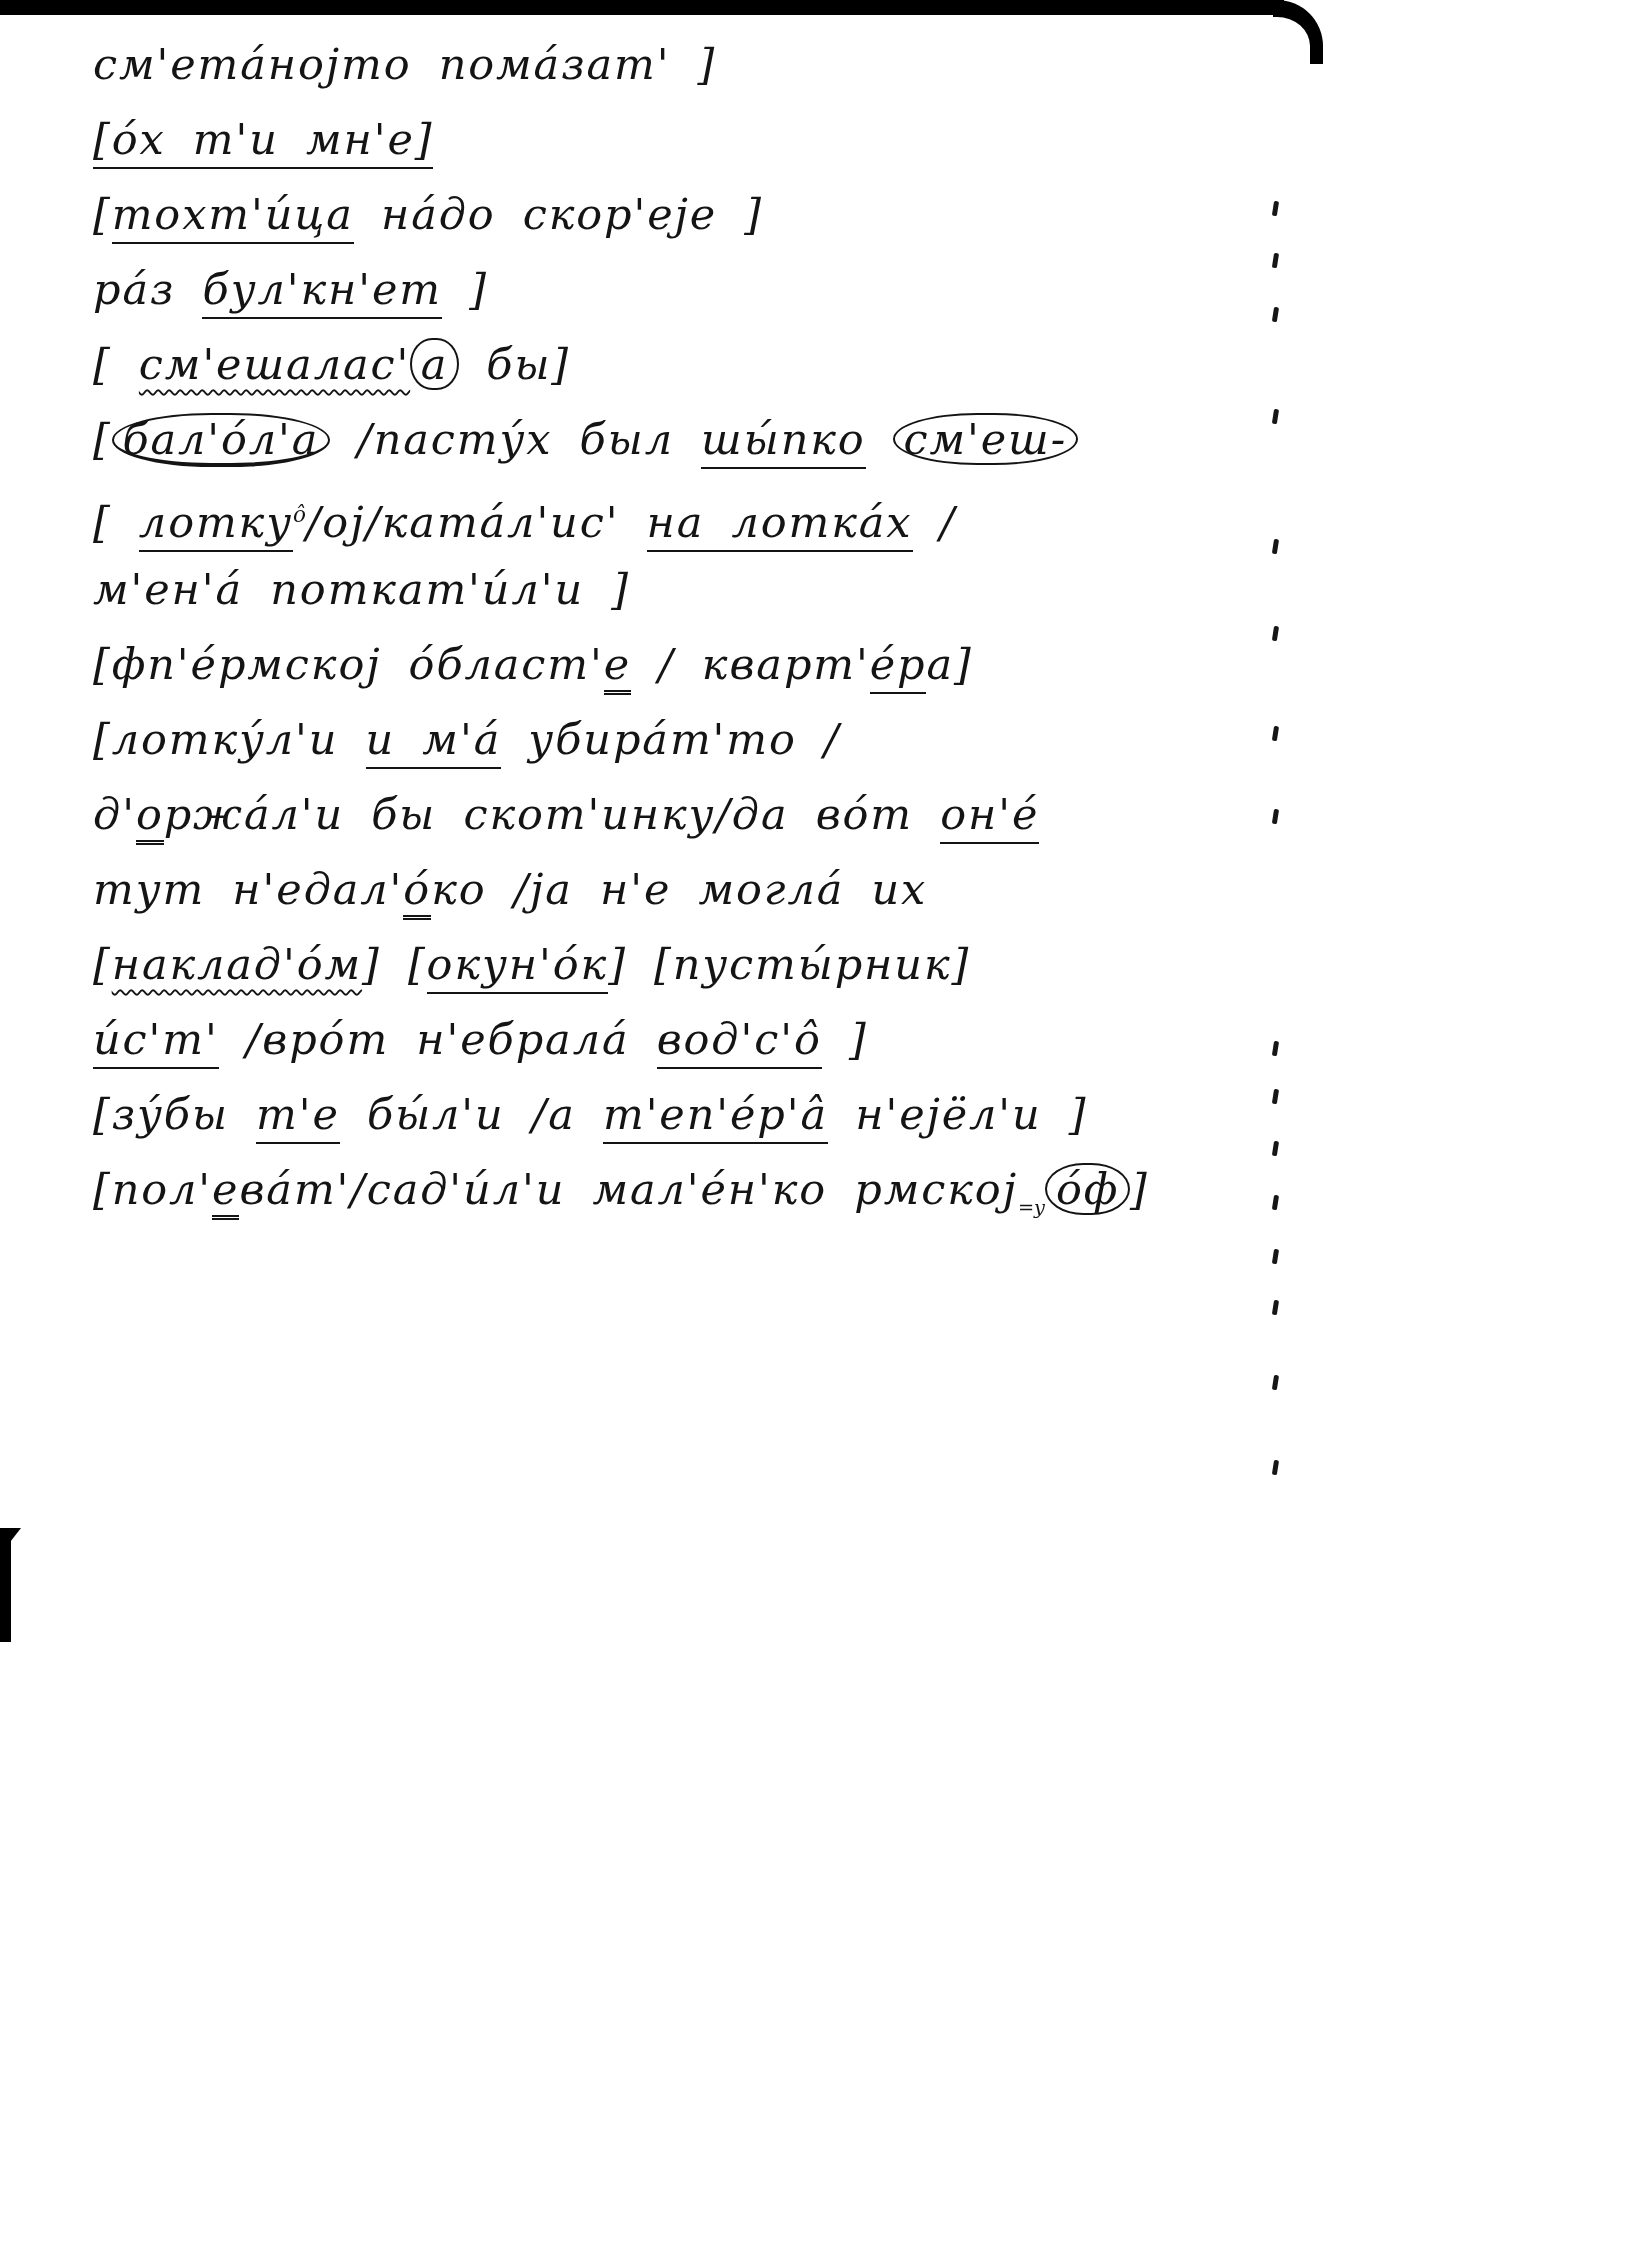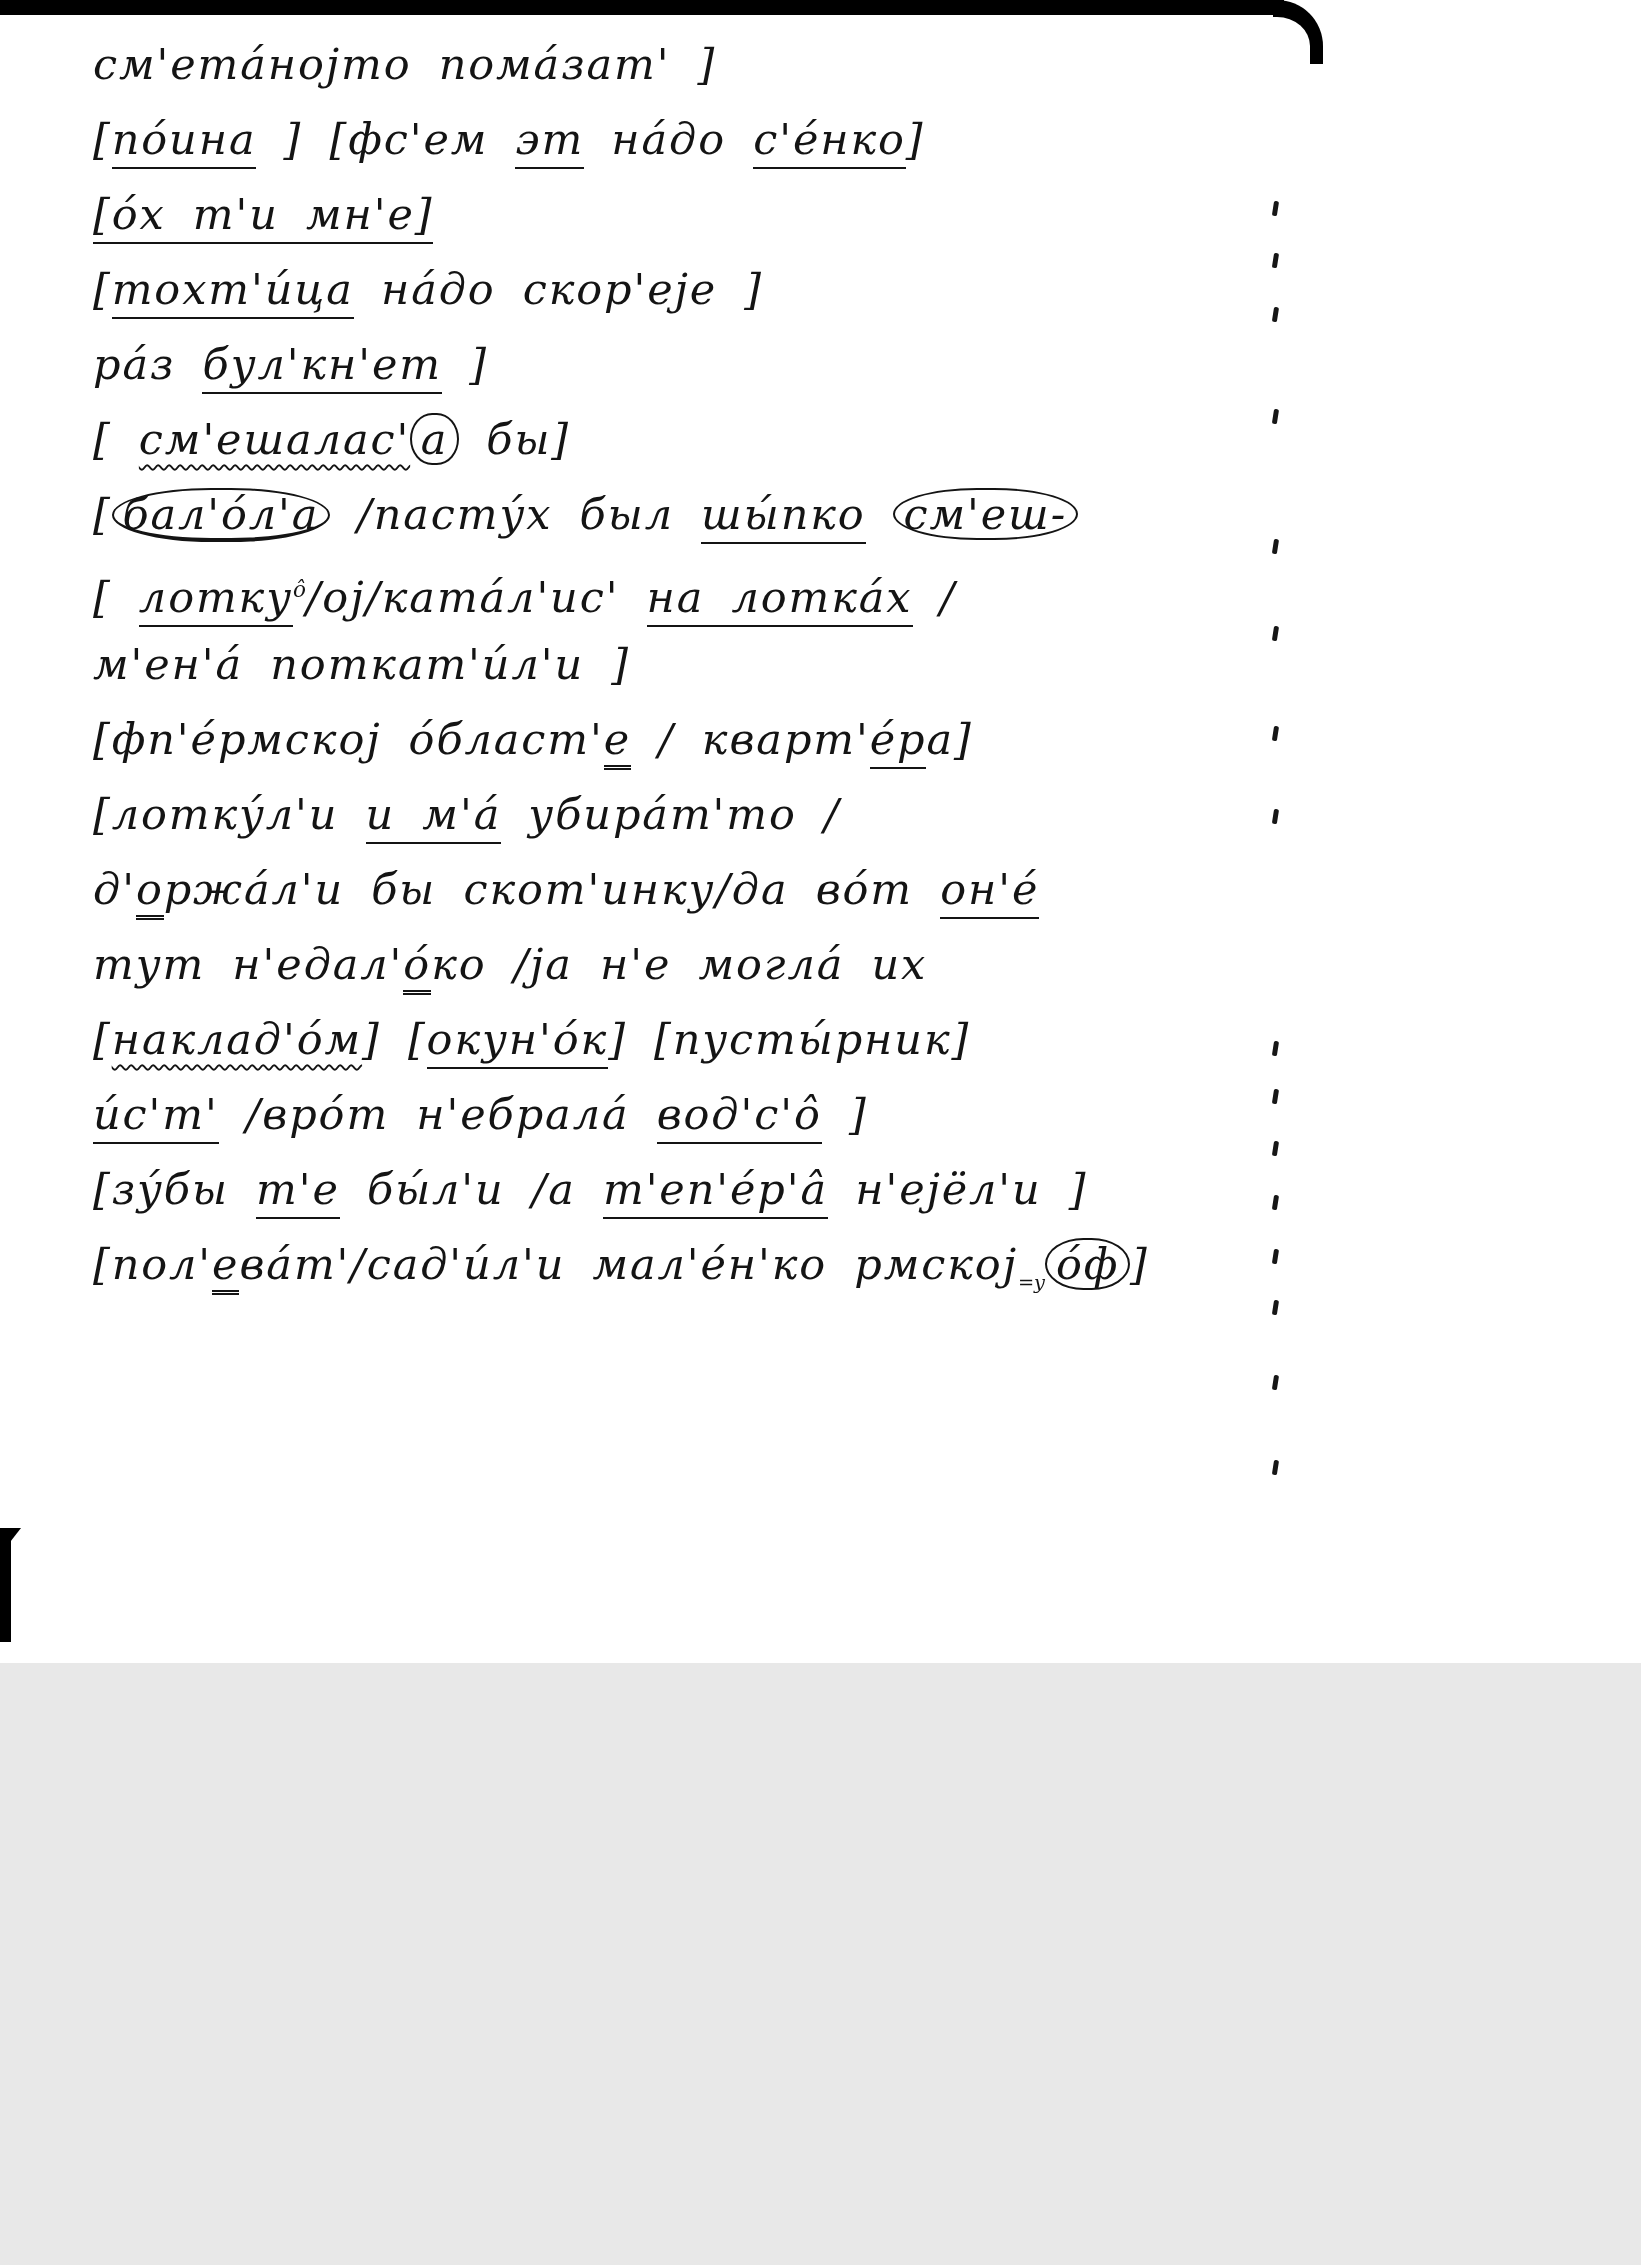--- a/index.html
+++ b/index.html
@@ -1,18 +1,18 @@
 <!DOCTYPE html>
 <html><head>
 <meta charset="utf-8">
 <style>
   html,body{margin:0;padding:0;background:#e8e8e8;}
   .page{
     position:relative;
-    width:1641px;height:1663px;
+    width:1641px;height:2265px;
     margin:0 auto;
     background:#ffffff;
     overflow:hidden;
     font-family:"DejaVu Serif", serif;
     font-style:italic;
     color:#141414;
   }
   
   .top-bar{position:absolute;top:0;left:0;height:15.4px;background:#000;}
   .top-bar-tail{
@@ -64,21 +64,20 @@
       <div class="tick" style="top: 1089px;"></div>
       <div class="tick" style="top: 1141px;"></div>
       <div class="tick" style="top: 1195px;"></div>
       <div class="tick" style="top: 1249px;"></div>
       <div class="tick" style="top: 1300px;"></div>
       <div class="tick" style="top: 1375px;"></div>
       <div class="tick" style="top: 1460px;"></div>
     </div>
   <div class="lines">
       <div class="line"><span class="seg seg-p">см'ета́нојто  пома́зат' ]</span></div>
-      <div class="line"><span class="seg seg-p">[</span><span class="seg seg-u">по́ина</span><span class="seg seg-p"> ] [фс'ем </span><span class="seg seg-u">эт</span><span class="seg seg-p"> на́до </span><span class="seg seg-u">с'е́нко</span><span class="seg seg-p">]</span></div>
       <div class="line"><span class="seg seg-u">[о́х т'и мн'е]</span></div>
       <div class="line"><span class="seg seg-p">[</span><span class="seg seg-u">тохт'и́ца</span><span class="seg seg-p"> на́до скор'еје ]</span></div>
       <div class="line"><span class="seg seg-p">ра́з </span><span class="seg seg-u">бул'кн'ет</span><span class="seg seg-p"> ]</span></div>
       <div class="line"><span class="seg seg-p">[ </span><span class="seg seg-w">см'ешалас'</span><span class="seg seg-c">а</span><span class="seg seg-p"> бы]</span></div>
       <div class="line"><span class="seg seg-p">[</span><span class="seg seg-cu">бал'о́л'а</span><span class="seg seg-p"> /пасту́х был </span><span class="seg seg-u">шы́пко</span><span class="seg seg-p"> </span><span class="seg seg-c">см'еш-</span></div>
       <div class="line"><span class="seg seg-p">[ </span><span class="seg seg-u">лотку</span><span class="seg seg-sup">о̂</span><span class="seg seg-p">/ој/ката́л'ис' </span><span class="seg seg-u">на лотка́х</span><span class="seg seg-p"> /</span></div>
       <div class="line"><span class="seg seg-p">м'ен'а́ поткат'и́л'и ]</span></div>
       <div class="line"><span class="seg seg-p">[фп'е́рмској о́бласт'</span><span class="seg seg-d">е</span><span class="seg seg-p"> / кварт'</span><span class="seg seg-u">е́р</span><span class="seg seg-p">а]</span></div>
       <div class="line"><span class="seg seg-p">[лотку́л'и </span><span class="seg seg-u">и м'а́</span><span class="seg seg-p"> убира́т'то /</span></div>
       <div class="line"><span class="seg seg-p">д'</span><span class="seg seg-d">о</span><span class="seg seg-p">ржа́л'и бы скот'инку/да во́т </span><span class="seg seg-u">он'е́</span></div>

